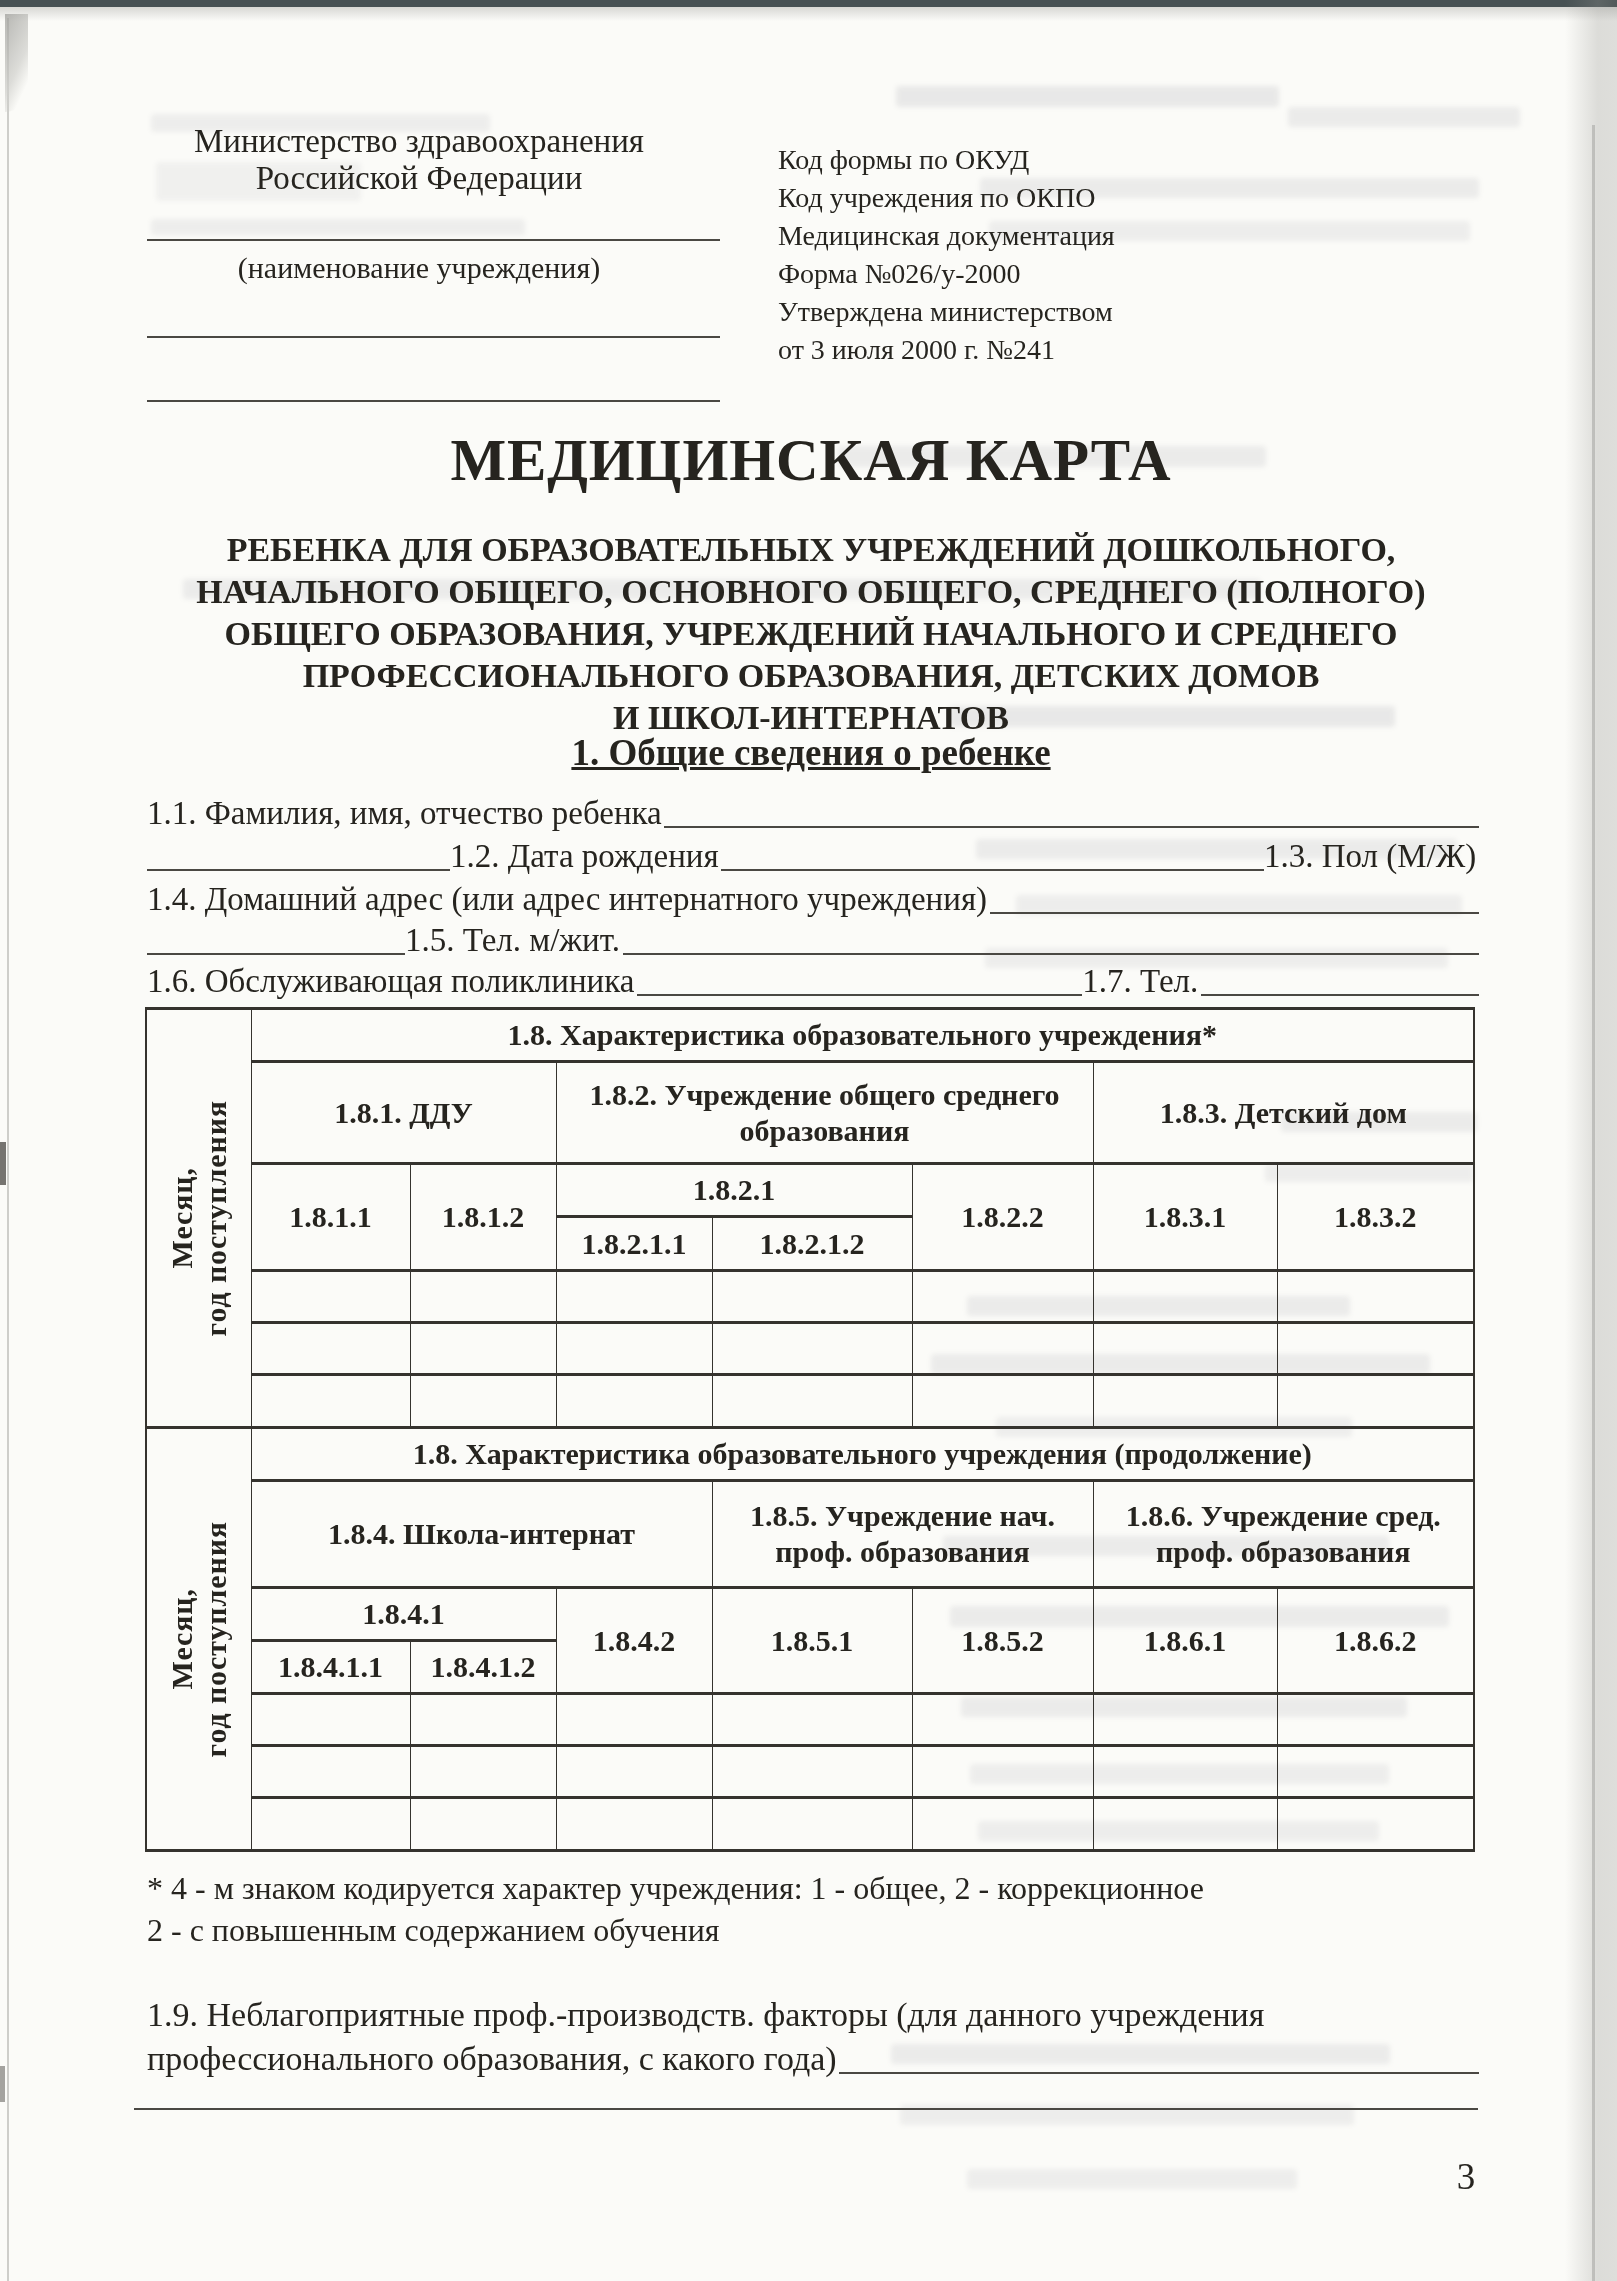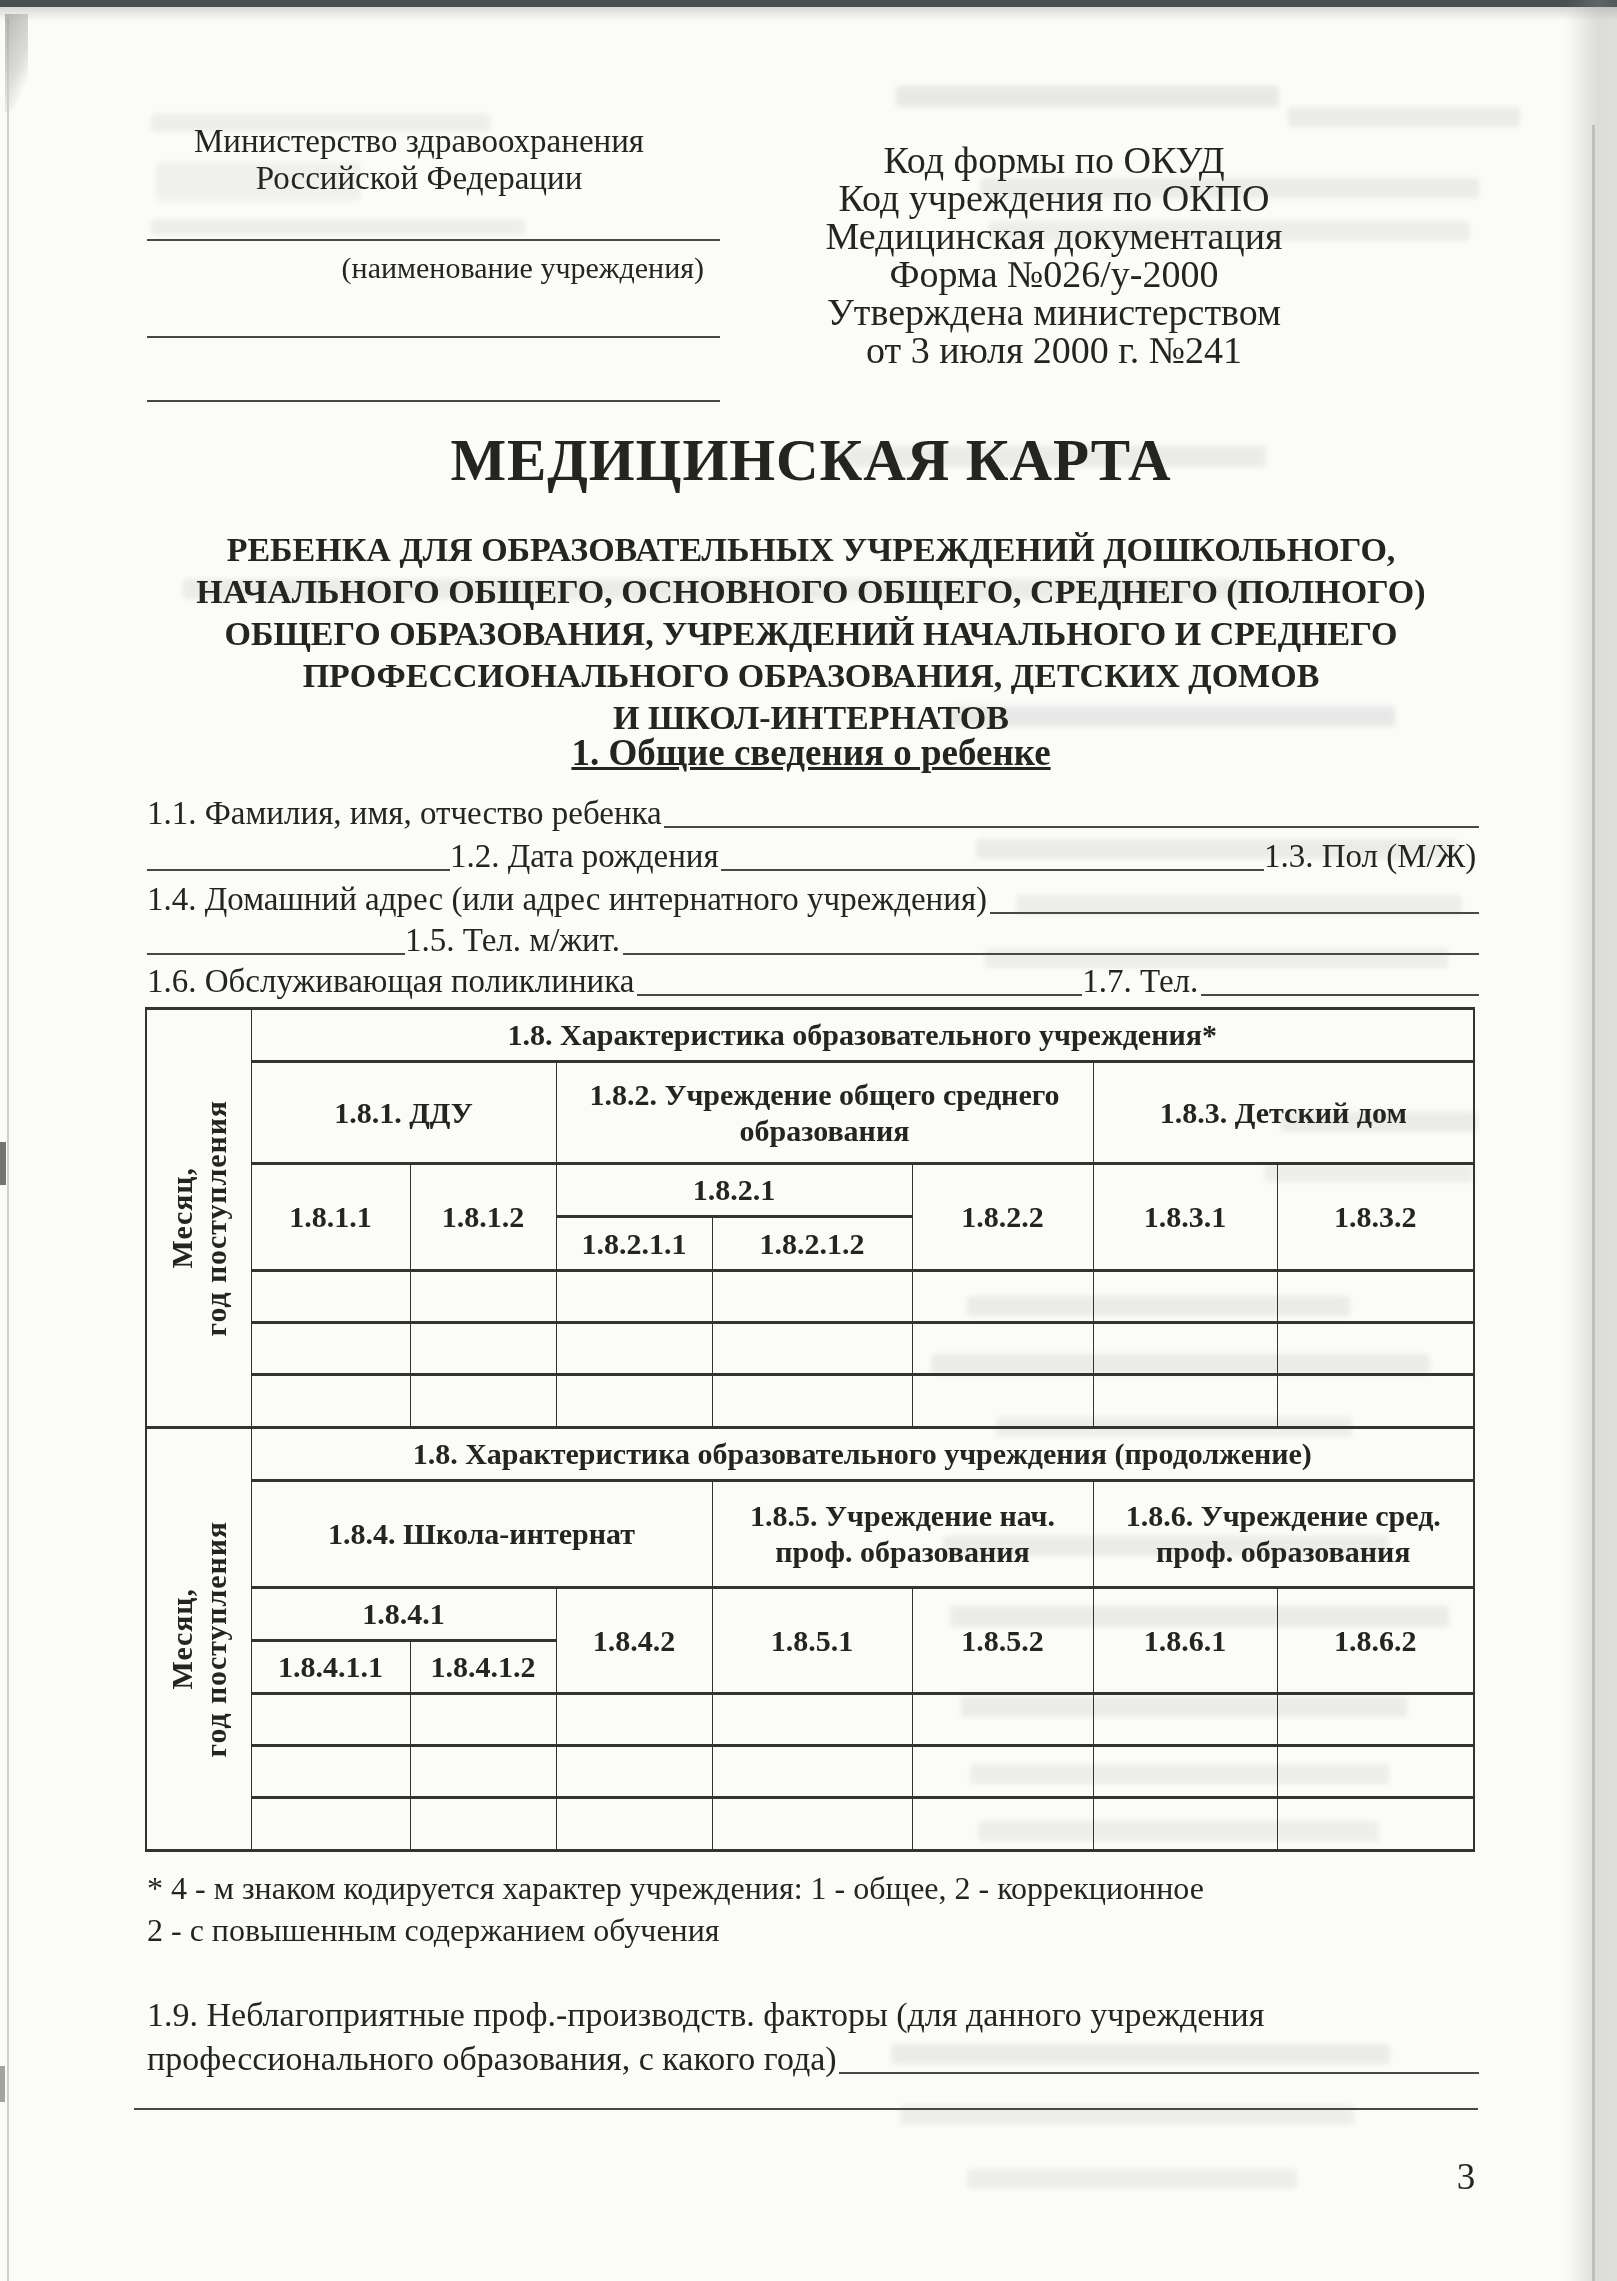--- a/index.html
+++ b/index.html
@@ -20,23 +20,23 @@
     border-radius:0 0 36px 0;opacity:.7;}
   .rightband{left:1565px;top:0;width:53px;height:2281px;
     background:linear-gradient(to right,rgba(255,255,255,0),rgba(148,148,144,.30) 62%,rgba(120,120,116,.22));}
   .rightline{left:1592px;top:125px;width:2.7px;height:2156px;background:rgba(130,130,126,.35);}
   .tick1{left:0;top:1142px;width:6.2px;height:43px;background:#55534e;opacity:.8;}
   .tick2{left:0;top:2066px;width:5.3px;height:36px;background:#6b6964;opacity:.6;}
   .bleed{position:absolute;background:#7e7e8a;filter:blur(2.7px);border-radius:3.6px;}
 
   
   .hleft{left:134px;top:123px;width:570px;text-align:center;font-size:33px;line-height:37px;}
-  .hcaption{left:134px;top:251px;width:570px;text-align:right;font-size:30px;}
+  .hcaption{left:134px;top:251px;width:570px;text-align:center;font-size:30px;}
   .uline{height:0;border-top:2.7px solid #4a4843;}
-  .hright{left:778px;top:141px;width:552px;font-size:38px;line-height:38px;text-align:center;}
+  .hright{left:778px;top:141px;width:552px;font-size:28px;line-height:38px;}
 
   .title{left:107px;top:426px;width:1408px;text-align:center;
     font-size:59px;font-weight:bold;letter-spacing:0.9px;}
   .subtitle{left:89px;top:529px;width:1444px;text-align:center;
     font-size:34px;font-weight:bold;line-height:42px;}
   .sec1{left:89px;top:731px;width:1444px;text-align:center;font-size:37px;font-weight:bold;text-decoration:underline;}
 
   
   .fline{position:absolute;left:147px;width:1332px;height:41px;display:flex;align-items:flex-end;font-size:33px;}
   .fline .txt{white-space:nowrap;padding:0 2.7px 1.8px 0;}

